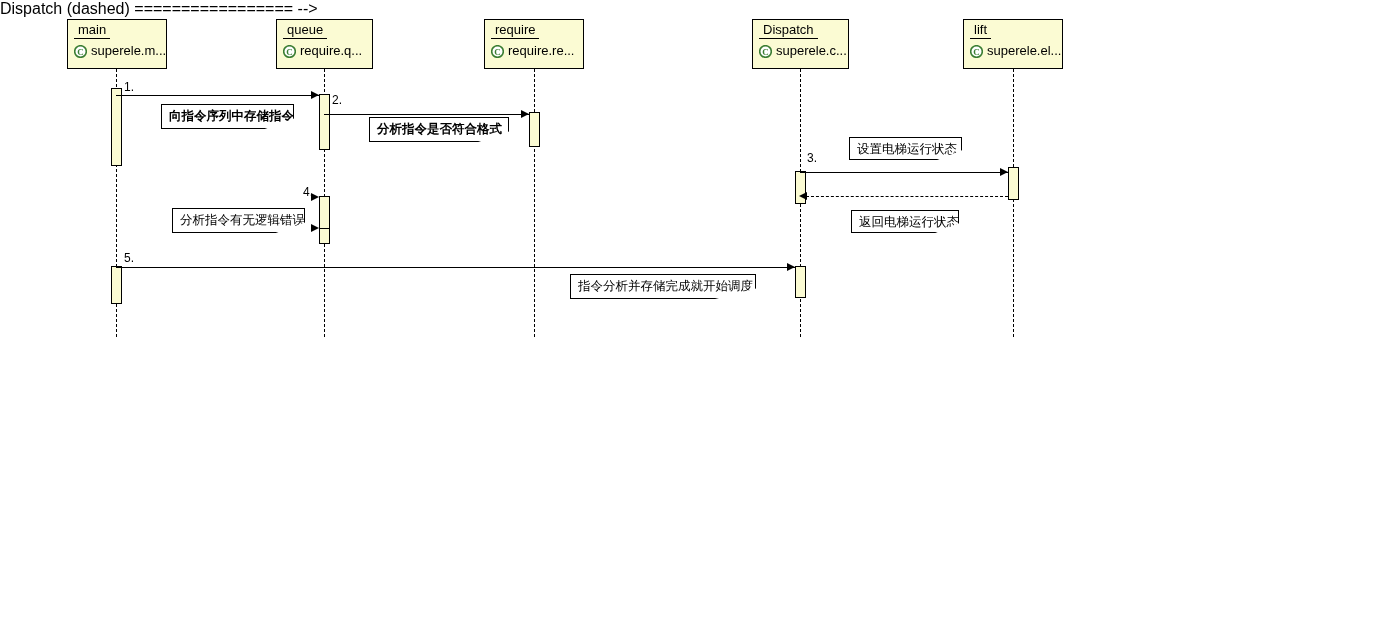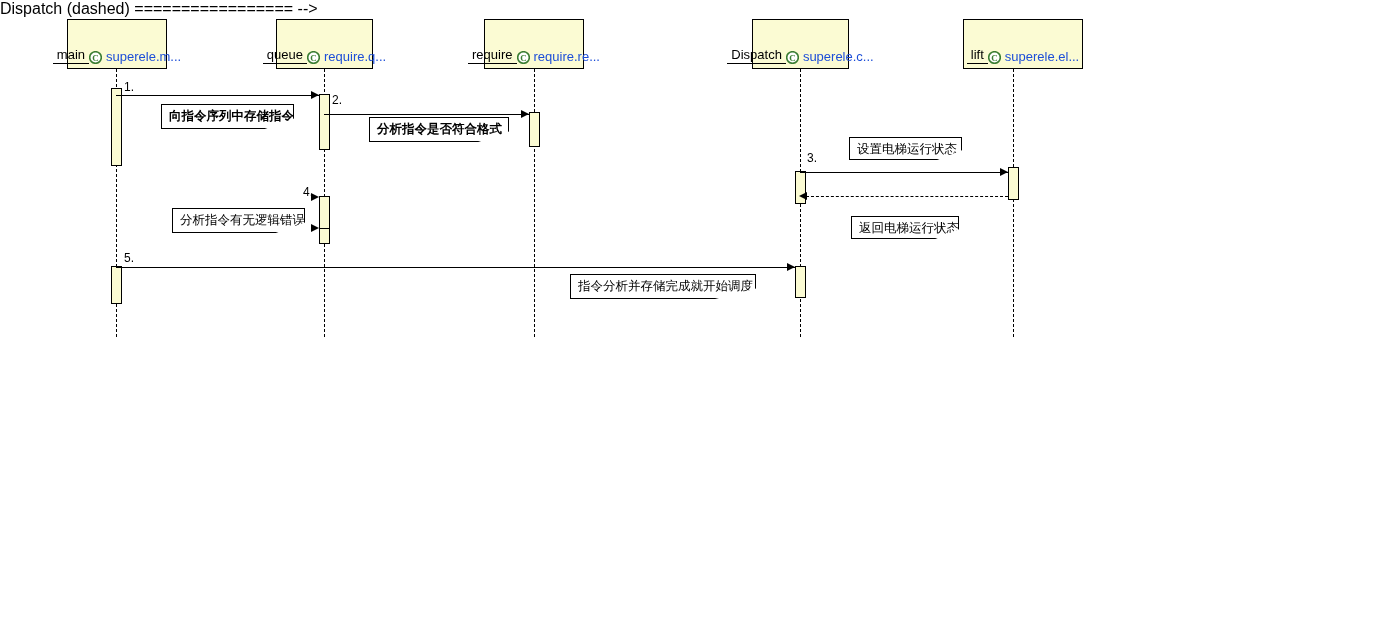--- a/index.html
+++ b/index.html
@@ -21,43 +21,43 @@
     height: 621px;
   }
 
   
   .head {
     position: absolute;
     box-sizing: border-box;
     background: #fbfbd3;
     border: 1px solid #000000;
     display: flex;
-    flex-direction: row;
-    align-items: flex-end;
+    flex-direction: column;
+    align-items: flex-start;
     justify-content: center;
-    padding: 3px 6px 4px 6px;
+    padding: 3px 6px 12px 6px;
   }
   .head-name {
     font-size: 13px;
     color: #000000;
     line-height: 15px;
     border-bottom: 1px solid #000000;
     padding: 0 4px 1px 4px;
     white-space: nowrap;
   }
   .head-sub {
     display: flex;
     align-items: center;
     gap: 4px;
     margin-top: 4px;
     white-space: nowrap;
   }
   .head-sub-text {
     font-size: 13px;
-    color: #1d4ed8;
+    color: #000000;
     line-height: 15px;
   }
   .cicon {
     width: 13px;
     height: 13px;
     flex: 0 0 13px;
     display: block;
   }
 
   
@@ -190,21 +190,21 @@
           <circle cx="6.5" cy="6.5" r="5.8" fill="#ffffff" stroke="#3a7d32" stroke-width="1.6"></circle>
           <text x="6.5" y="9.6" font-family="Liberation Serif, serif" font-size="9" font-weight="bold" fill="#3a7d32" text-anchor="middle">C</text>
         </svg>
       </span>
       <span class="head-sub-text">superele.c...</span>
     </div>
   </div>
 
   
   <div class="lifeline" style="left:1013px; top:69px; height:268px;"></div>
-  <div class="head" style="left:963px; top:19px; width:120px; height:50px;">
+  <div class="head" style="left:963px; top:19px; width:100px; height:50px;">
     <div class="head-name">lift</div>
     <div class="head-sub">
       <span class="cicon">
         <svg viewBox="0 0 13 13" width="13" height="13">
           <circle cx="6.5" cy="6.5" r="5.8" fill="#ffffff" stroke="#3a7d32" stroke-width="1.6"></circle>
           <text x="6.5" y="9.6" font-family="Liberation Serif, serif" font-size="9" font-weight="bold" fill="#3a7d32" text-anchor="middle">C</text>
         </svg>
       </span>
       <span class="head-sub-text">superele.el...</span>
     </div>
@@ -259,21 +259,21 @@
   <div class="note-wrap" style="left:849px; top:137px;">
     <div class="note-shadow" style="left:3px; top:3px; width:113px; height:23px;"></div>
     <div class="note" style="left:0; top:0; width:113px; height:23px;">设置电梯运行状态</div>
   </div>
 
    Dispatch (dashed) ================= --&gt;
   <div class="msg-line dashed" style="left:806px; top:196px; width:202px;"></div>
   <div class="arrowhead left" style="left:799px; top:192px;"></div>
   <div class="note-wrap" style="left:851px; top:204px;">
     <div class="note-shadow" style="left:3px; top:3px; width:108px; height:23px;"></div>
-    <div class="note" style="left:0; top:12px; width:108px; height:23px;">返回电梯运行状态</div>
+    <div class="note" style="left:0; top:6px; width:108px; height:23px;">返回电梯运行状态</div>
   </div>
 
   
   <div class="seqnum" style="left:303px; top:186px;">4.</div>
   <div class="arrowhead right" style="left:311px; top:193px;"></div>
   <div class="arrowhead right" style="left:311px; top:224px;"></div>
   <div class="note-wrap" style="left:172px; top:208px;">
     <div class="note-shadow" style="left:3px; top:3px; width:133px; height:25px;"></div>
     <div class="note" style="left:0; top:0; width:133px; height:25px;">分析指令有无逻辑错误</div>
   </div>

